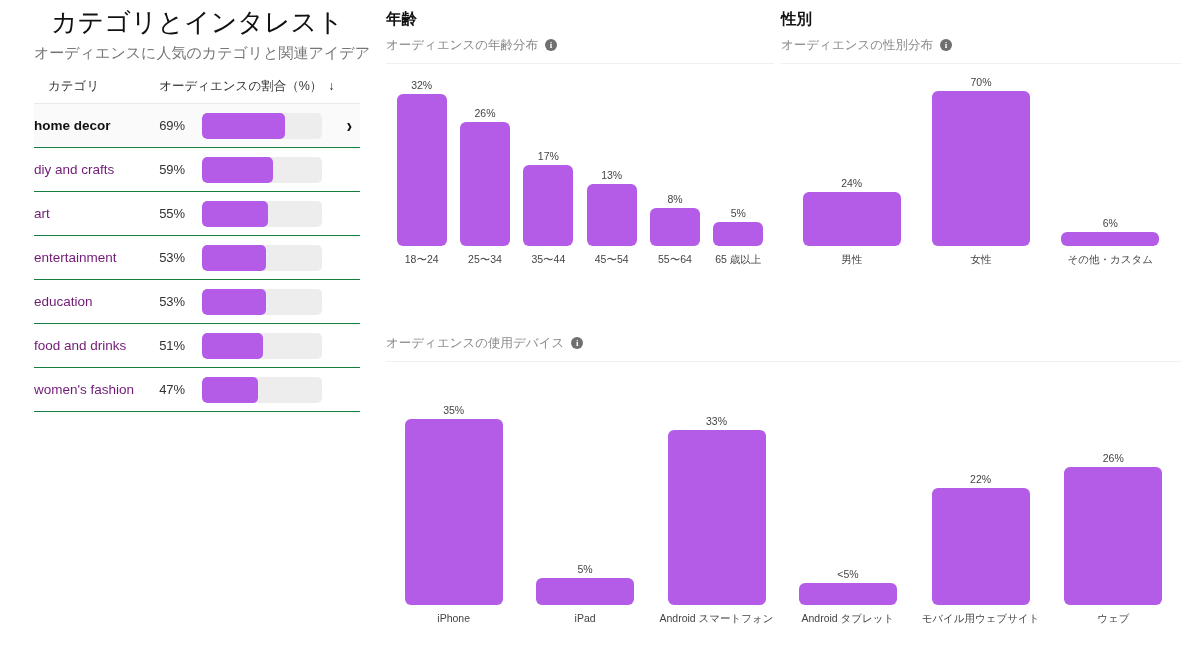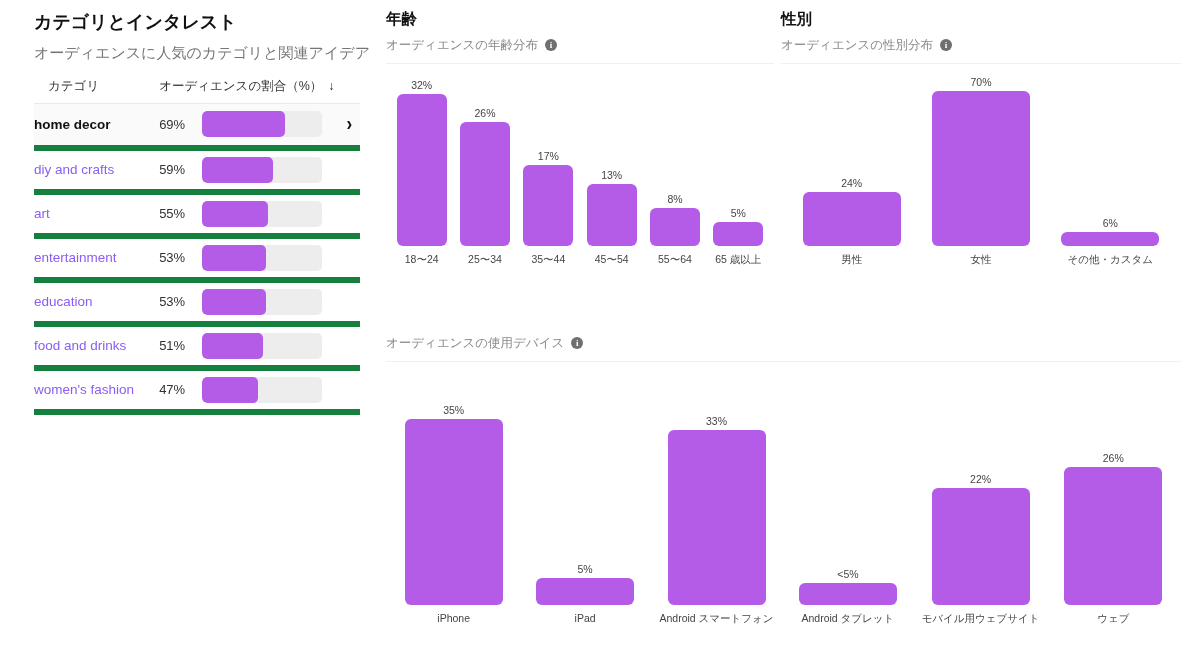--- a/index.html
+++ b/index.html
@@ -15,25 +15,25 @@
 
   .page { position: relative; width: 1200px; height: 661px; }
 
   
   .cat-panel {
     position: absolute;
     left: 34px; top: 0px;
     width: 330px;
   }
   .cat-title {
-    font-size: 18px;
-    font-weight: bold;
+    font-size: 26px;
+    font-weight: normal;
     color: #111111;
     letter-spacing: 0px;
-    margin: 8px 0 0 0;
+    margin: 8px 0 0 17px;
     line-height: 28px;
   }
   .cat-subtitle {
     font-size: 15px;
     color: #767676;
     line-height: 22px;
     margin-top: 6px;
     white-space: nowrap;
   }
 
@@ -55,26 +55,26 @@
   .cat-th.c1 { padding-left: 14px; width: 134px; }
   .cat-th.c2 { width: 192px; padding-left: 0px; }
   .sort-arrow {
     display: inline-block;
     margin-left: 6px;
     font-size: 12px;
     color: #111;
     line-height: 1;
   }
 
-  .cat-row { height: 44px; border-bottom: 6px solid #15803d; }
+  .cat-row { height: 44px; border-bottom: 1px solid #15803d; }
   .cat-row.first { background: #fafafa; }
   .cat-row td { vertical-align: middle; padding: 0; }
   .cat-name {
     font-size: 13.5px;
-    color: #8b5cf6;
+    color: #701a75;
     padding-left: 14px;
     white-space: nowrap;
   }
   .cat-row.first .cat-name { font-weight: bold; color: #111111; }
   .cat-pct {
     font-size: 13px;
     color: #333333;
     width: 46px;
     padding-left: 0px;
   }

